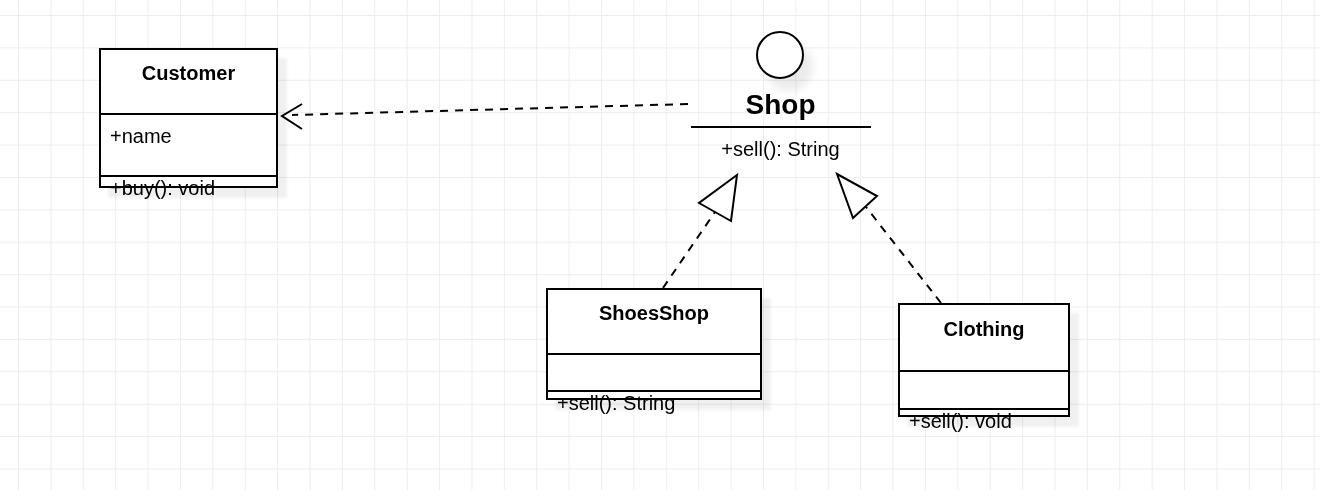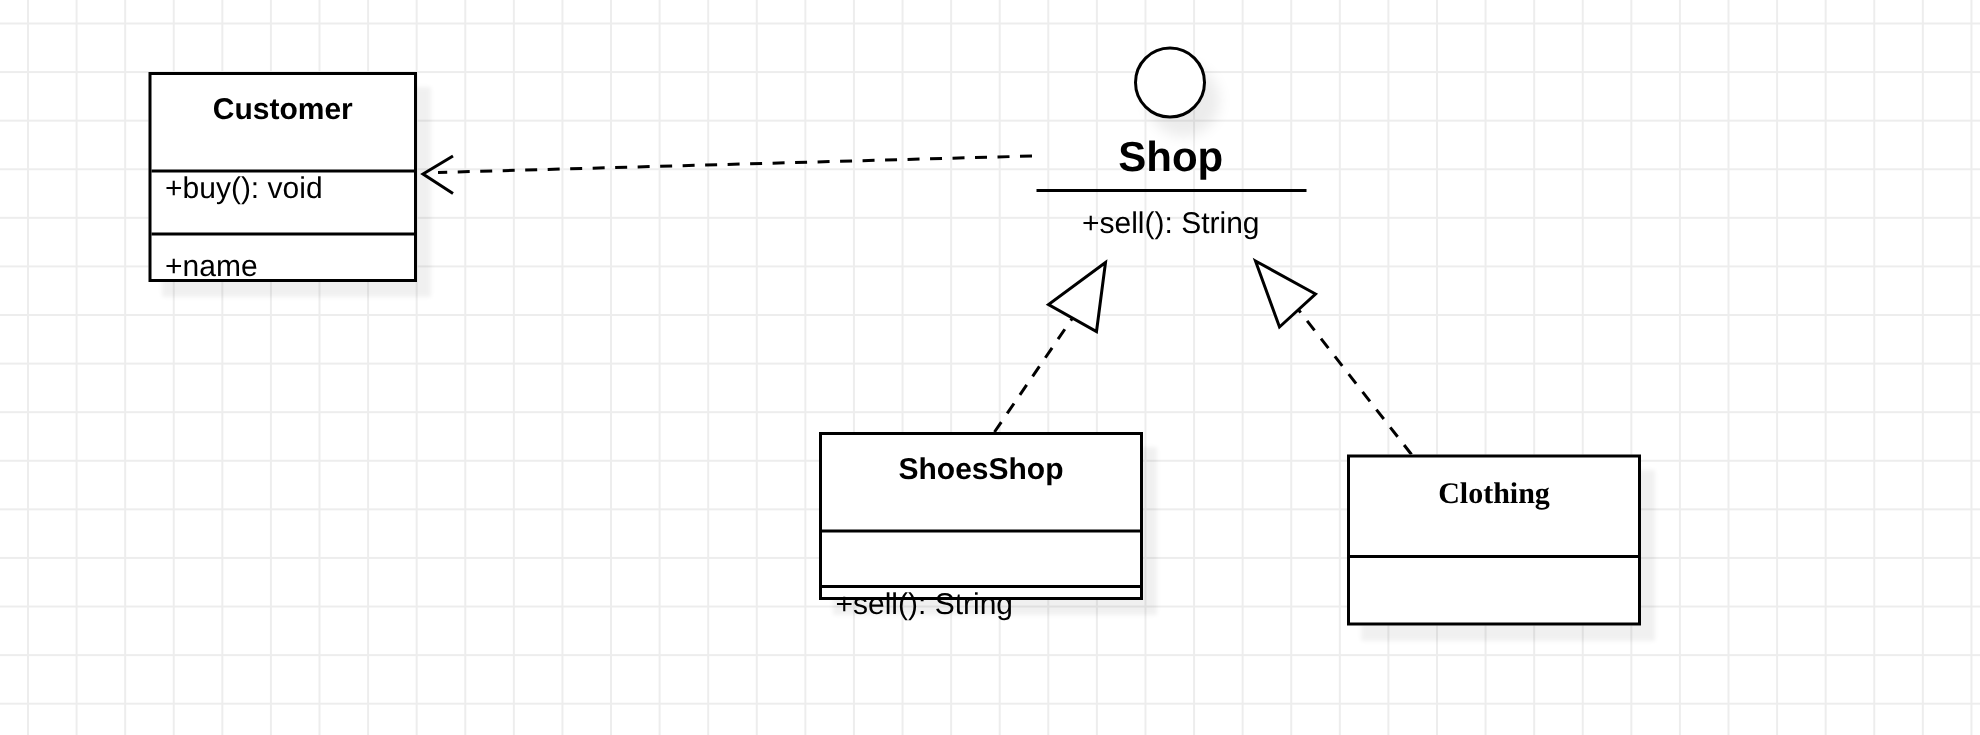--- a/index.html
+++ b/index.html
@@ -60,21 +60,21 @@
   }
 
   #customer  { left: 99px;  top: 48px;  width: 179px; height: 140px; }
   #customer .uml-title   { height: 46px; }
   #customer .uml-attrs   { height: 45px; }
 
   #shoesshop { left: 546px; top: 288px; width: 216px; height: 112px; }
   #shoesshop .uml-title  { height: 46px; }
   #shoesshop .uml-attrs  { height: 20px; }
 
-  #clothing  { left: 898px; top: 303px; width: 196px; height: 114px; font-family: Liberation Serif, serif; }
+  #clothing  { left: 898px; top: 303px; width: 172px; height: 114px; }
   #clothing .uml-title   { height: 48px; }
   #clothing .uml-attrs   { height: 21px; }
 
   
   .iface-circle {
     position: absolute; left: 756px; top: 31px;
     width: 48px; height: 48px;
     box-sizing: border-box;
     border: 2.5px solid #000; border-radius: 50%;
     background: #fff;
@@ -114,39 +114,42 @@
     </g>
 
     <g>
       <path class="dash" d="M941 303 L866 207"></path>
       <polygon class="tri" points="837,174 877,196 853,218"></polygon>
     </g>
   </svg>
 
   <div class="uml-class" id="customer">
     <div class="uml-title">Customer</div>
+    <div class="uml-section uml-attrs">
+      <div class="uml-line">+name</div>
+    </div>
     <div class="uml-section grow uml-methods">
       <div class="uml-line">+buy(): void</div>
-    </div>
-    <div class="uml-section uml-attrs">
-      <div class="uml-line">+name</div>
     </div>
   </div>
 
   <div class="uml-class" id="shoesshop">
     <div class="uml-title">ShoesShop</div>
     <div class="uml-section uml-attrs"></div>
     <div class="uml-section grow uml-methods">
       <div class="uml-line">+sell(): String</div>
     </div>
   </div>
 
   <div class="uml-class" id="clothing">
     <div class="uml-title">Clothing</div>
     <div class="uml-section uml-attrs"></div>
+    <div class="uml-section grow uml-methods">
+      <div class="uml-line">+sell(): void</div>
+    </div>
   </div>
 
   <div>
     <div class="iface-circle"></div>
     <div class="iface-name">Shop</div>
     <div class="iface-sep"></div>
     <div class="iface-method">+sell(): String</div>
   </div>
 
 </div>

